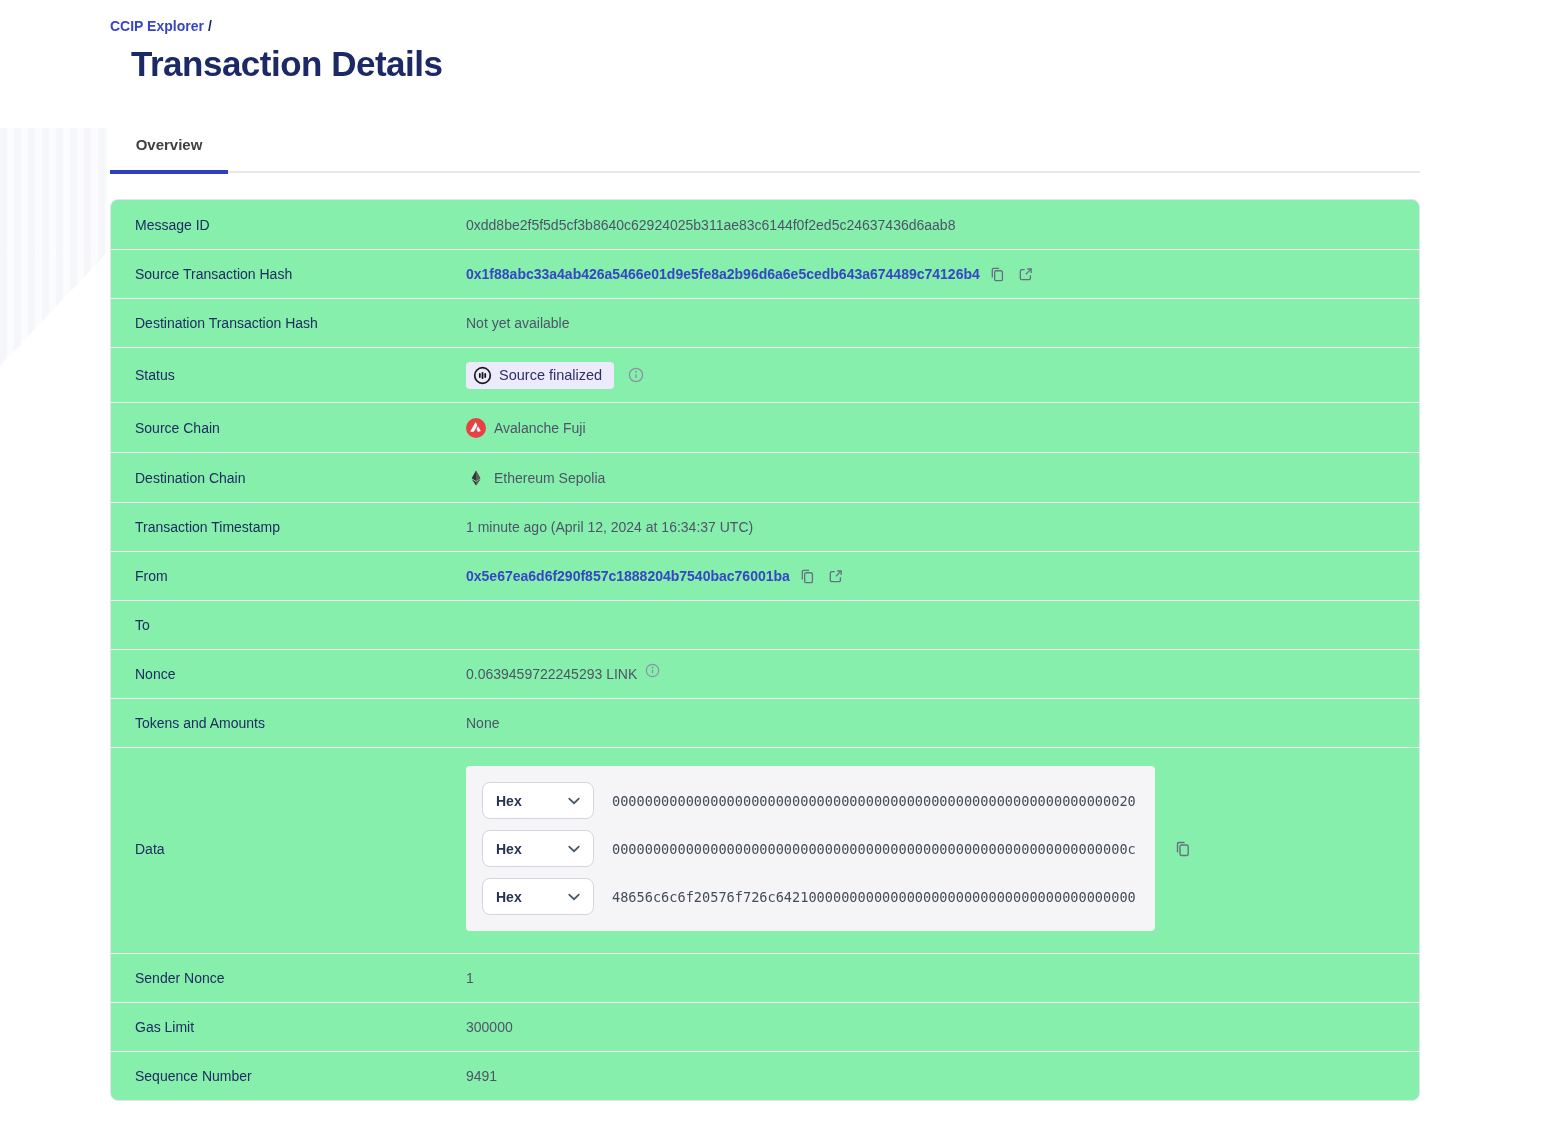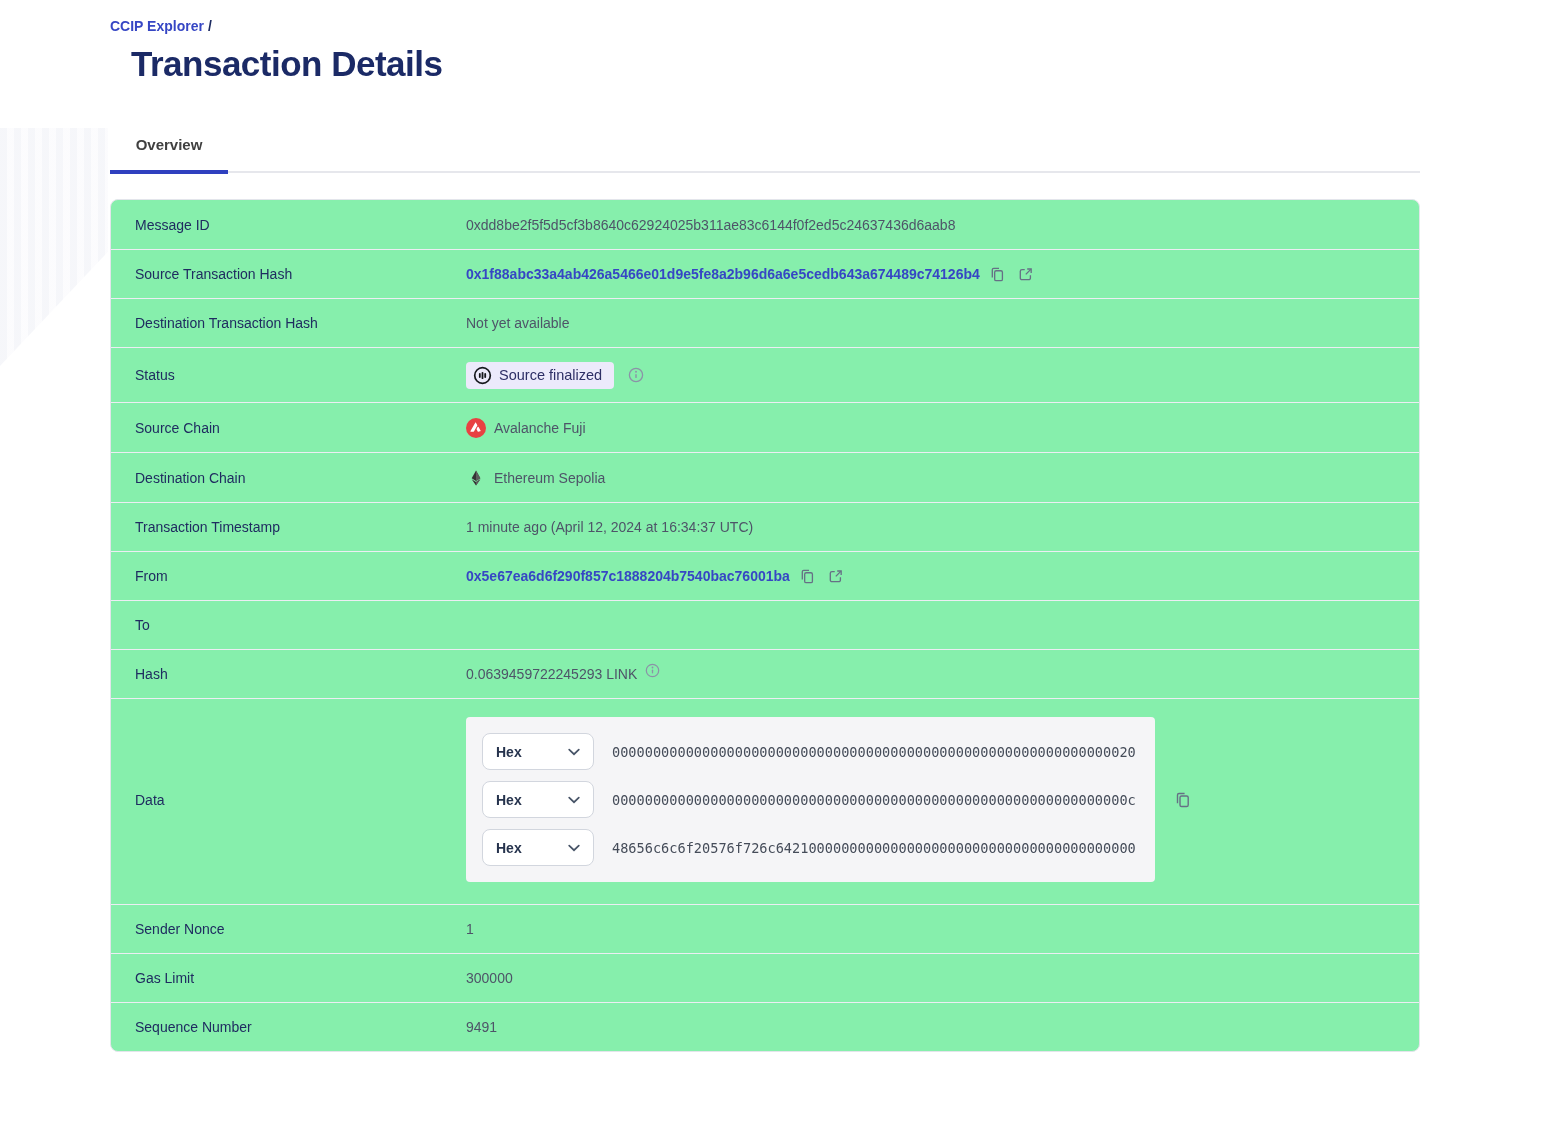--- a/index.html
+++ b/index.html
@@ -195,33 +195,39 @@
           </svg>
         </button>
       </div>
     </div>
 
     <div class="row">
       <div class="row-label">To</div>
     </div>
 
     <div class="row">
-      <div class="row-label">Hash</div>
+      <div class="row-label">Nonce</div>
       <div class="row-value">
         <span>0.0639459722245293 LINK</span>
         <span class="info-icon" style="margin-left:0;">
           <svg width="15" height="15" viewBox="0 0 16 16" style="position:relative;top:-4px;">
             <circle cx="8" cy="8" r="6.6" fill="none" stroke="#8b93a7" stroke-width="1.3"></circle>
             <rect x="7.3" y="7" width="1.4" height="4.1" rx="0.7" fill="#8b93a7"></rect>
             <circle cx="8" cy="4.8" r="0.95" fill="#8b93a7"></circle>
           </svg>
         </span>
       </div>
     </div>
 
+    <div class="row">
+      <div class="row-label">Tokens and Amounts</div>
+      <div class="row-value">
+        <span>None</span>
+      </div>
+    </div>
 
     <div class="row data-row">
       <div class="row-label">Data</div>
       <div class="row-value">
         <div class="data-wrap">
           <div class="data-box">
 
             <div class="data-line">
               <div class="hex-select">
                 <span class="hex-label">Hex</span>

